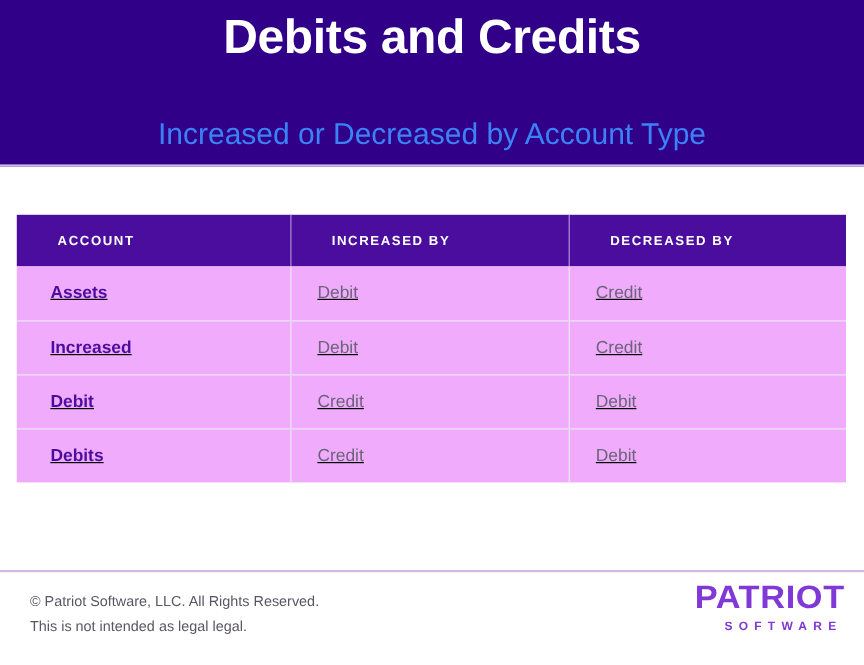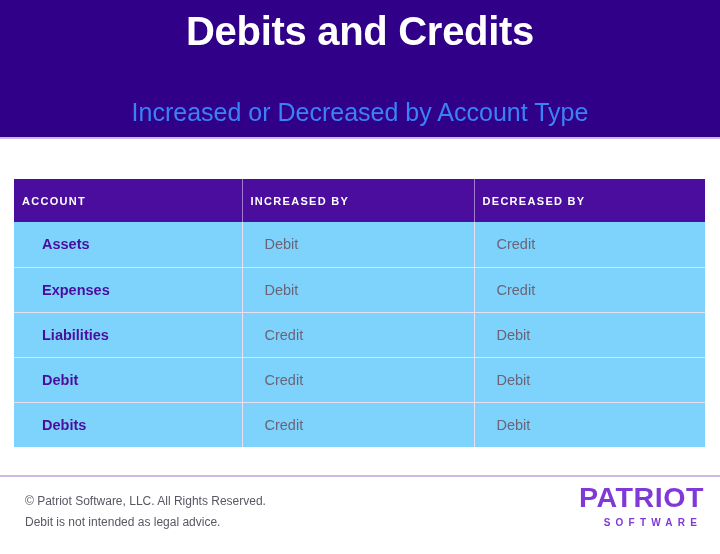--- a/index.html
+++ b/index.html
@@ -70,27 +70,27 @@
 
   thead tr.table-head-row { background:#4b0d9e; }
 
   thead th {
     color:#ffffff;
     font-size:11px;
     font-weight:bold;
     letter-spacing:1.3px;
     text-transform:uppercase;
     text-align:left;
-    padding:15px 0 15px 8px;
+    padding:15px 0 15px 34px;
     height:43px;
     border-right:1px solid #9f7ad0;
   }
   thead th:last-child { border-right:none; }
 
-  tbody tr.data-row { background:#7dd3fc; }
+  tbody tr.data-row { background:#f0abfc;text-decoration:underline; }
 
   tbody td {
     height:45px;
     padding:0 0 0 22px;
     vertical-align:middle;
     border-top:1px solid #e8dff3;
     border-right:1px solid #e8dff3;
     font-size:14.5px;
   }
   tbody td:last-child { border-right:none; }
@@ -185,49 +185,44 @@
           <th>DECREASED BY</th>
         </tr>
       </thead>
       <tbody>
         <tr class="data-row">
           <td class="cell-account">Assets</td>
           <td class="cell-value">Debit</td>
           <td class="cell-value">Credit</td>
         </tr>
         <tr class="data-row">
-          <td class="cell-account">Expenses</td>
-          <td class="cell-value">Debit</td>
-          <td class="cell-value">Credit</td>
-        </tr>
-        <tr class="data-row">
-          <td class="cell-account">Liabilities</td>
-          <td class="cell-value">Credit</td>
-          <td class="cell-value">Debit</td>
+          <td class="cell-account">Increased</td>
+          <td class="cell-value">Debit</td>
+          <td class="cell-value">Credit</td>
         </tr>
         <tr class="data-row">
           <td class="cell-account">Debit</td>
           <td class="cell-value">Credit</td>
           <td class="cell-value">Debit</td>
         </tr>
         <tr class="data-row">
           <td class="cell-account">Debits</td>
           <td class="cell-value">Credit</td>
           <td class="cell-value">Debit</td>
         </tr>
       </tbody>
     </table>
   </div>
 
   <div class="footer-rule"></div>
 
   <div class="footer">
     <div class="footer-legal">
       <div>© Patriot Software, LLC. All Rights Reserved.</div>
-      <div>Debit is not intended as legal advice.</div>
+      <div>This is not intended as legal legal.</div>
     </div>
 
     <div class="brand-logo">
       <div class="brand-name">PATRIOT</div>
       <div class="brand-sub">SOFTWARE</div>
     </div>
   </div>
 
 </div>
 

